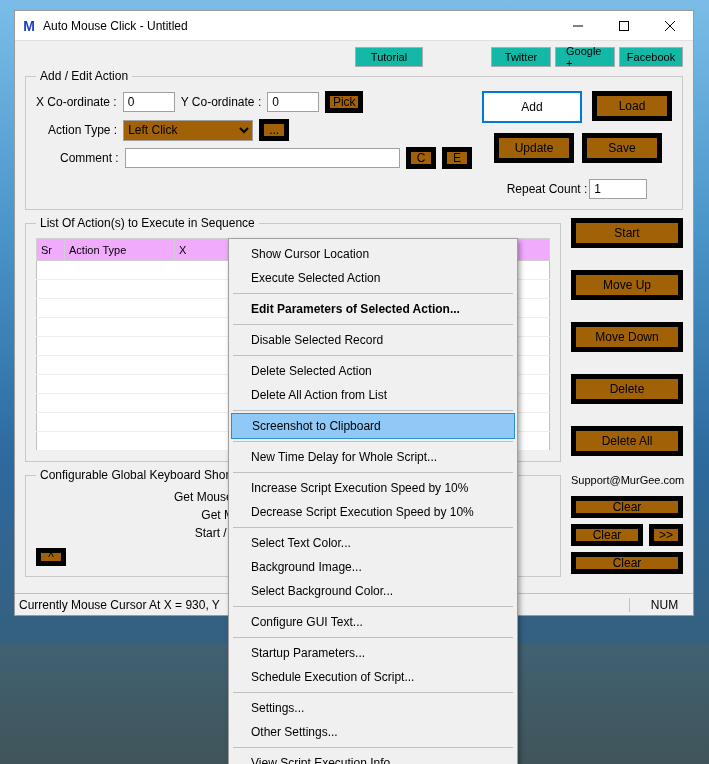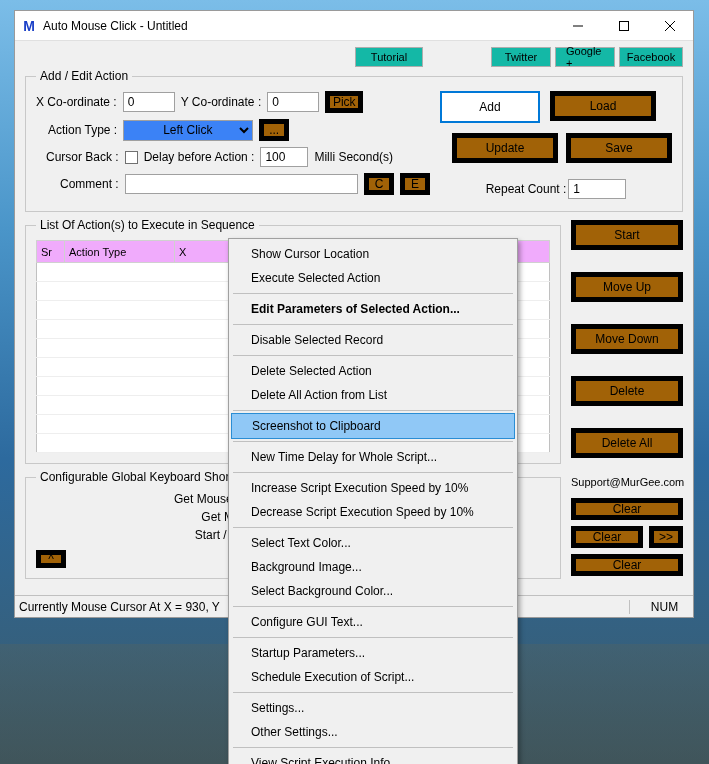--- a/index.html
+++ b/index.html
@@ -84,36 +84,35 @@
     border: 1px solid #a0a0a0;
     height: 20px;
     padding: 0 4px;
     font-size: 12px;
     background: #fff;
   }
   select {
     border: 1px solid #a0a0a0;
     height: 21px;
     font-size: 12px;
-    background: #3b82f6;
+    background: #a16207;
     width: 130px;
-    padding-left: 35px;
   }
   .btn {
     background: #a16207;
     border: 5px solid #000000;
     height: 22px;
     padding: 0 10px;
     font-size: 12px;
     display: inline-flex;
     align-items: center;
     justify-content: center;
   }
   .btn.big {
-    width: 106px;
+    width: 80px;
     height: 30px;
   }
   .btn.primary {
     background: #fff;
     border: 2px solid #0078d7;
     height: 32px;
     width: 100px;
   }
   .maincols {
     display: flex;
@@ -251,27 +250,20 @@
             <span class="lbl">Y Co-ordinate :</span>
             <input type="text" style="width: 52px;" value="0">
             <span class="btn" style="height:22px;width:38px">Pick</span>
           </div>
           <div class="row">
             <span class="lbl" style="margin-left:12px">Action Type :</span>
             <select>
               <option>Left Click</option>
             </select>
             <span class="btn" style="width:30px">...</span>
-          </div>
-          <div class="row">
-            <span class="lbl" style="margin-left:10px">Cursor Back :</span>
-            <span class="checkbox"></span>
-            <span class="lbl">Delay before Action :</span>
-            <input type="text" style="width: 48px;" value="100">
-            <span class="lbl">Milli Second(s)</span>
           </div>
           <div class="row">
             <span class="lbl" style="margin-left:24px">Comment :</span>
             <input type="text" style="flex: 1 1 0%;" value="">
             <span class="btn" style="width:22px">C</span>
             <span class="btn" style="width:22px">E</span>
           </div>
         </div>
         <div style="display:flex;flex-direction:column;gap:10px;">
           <div style="display:flex;gap:10px;">

